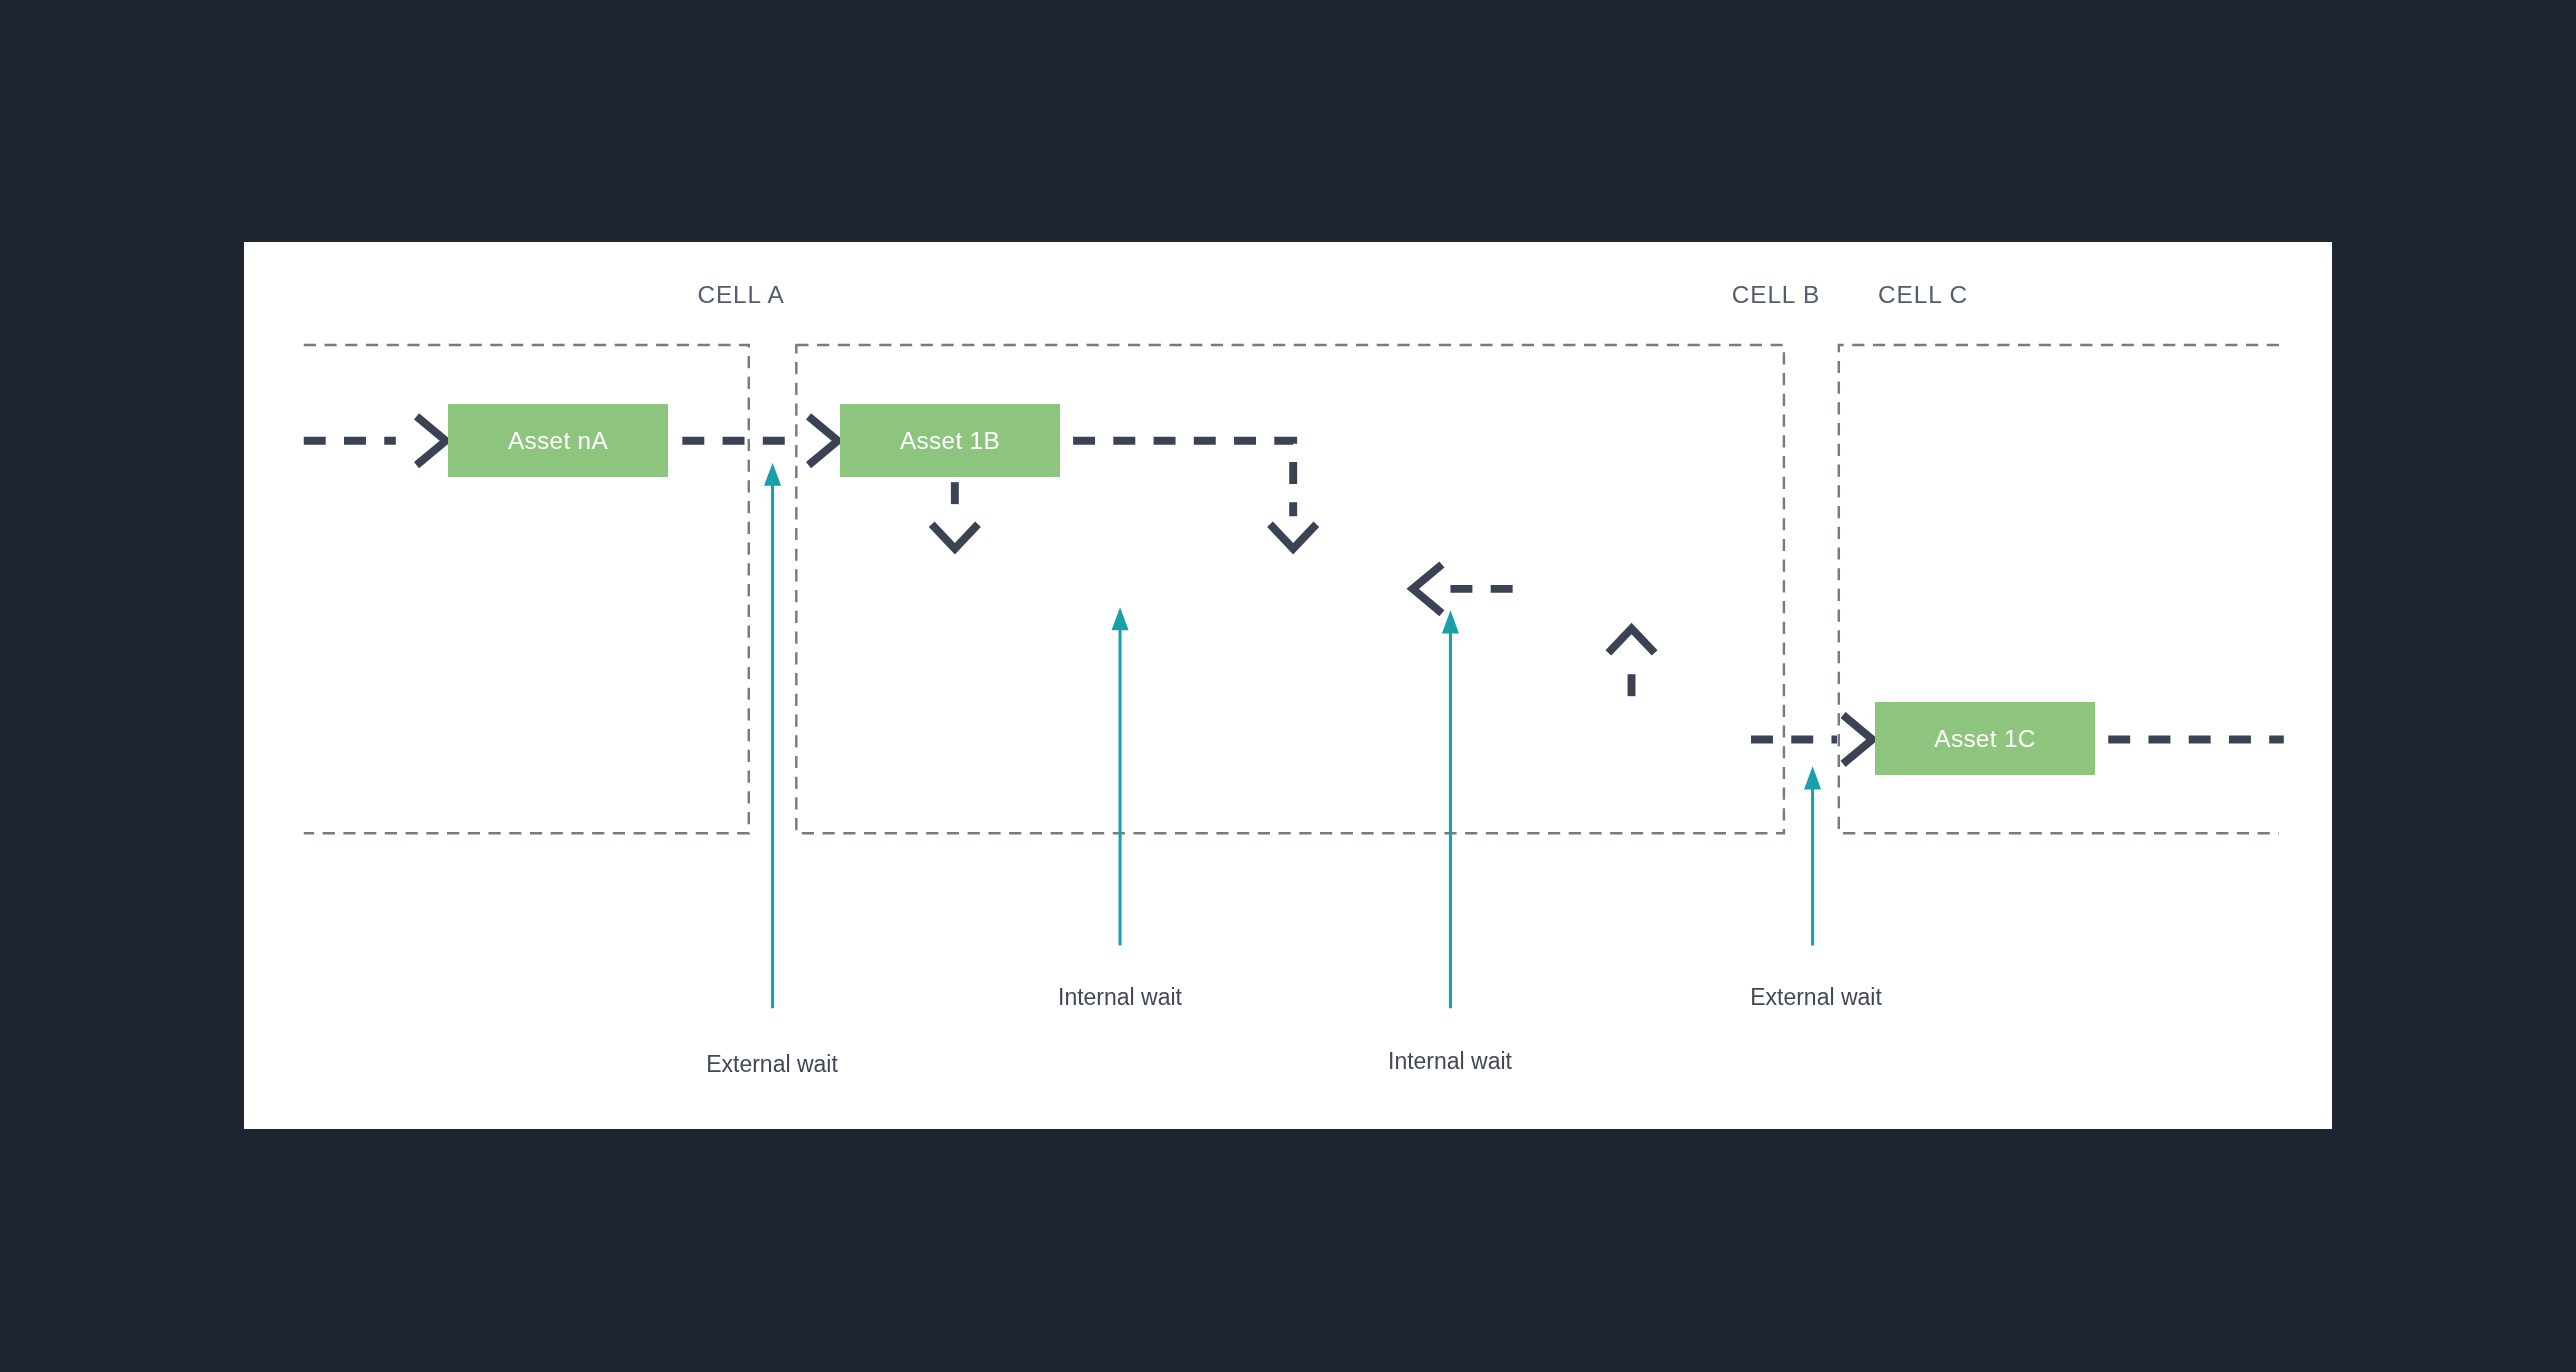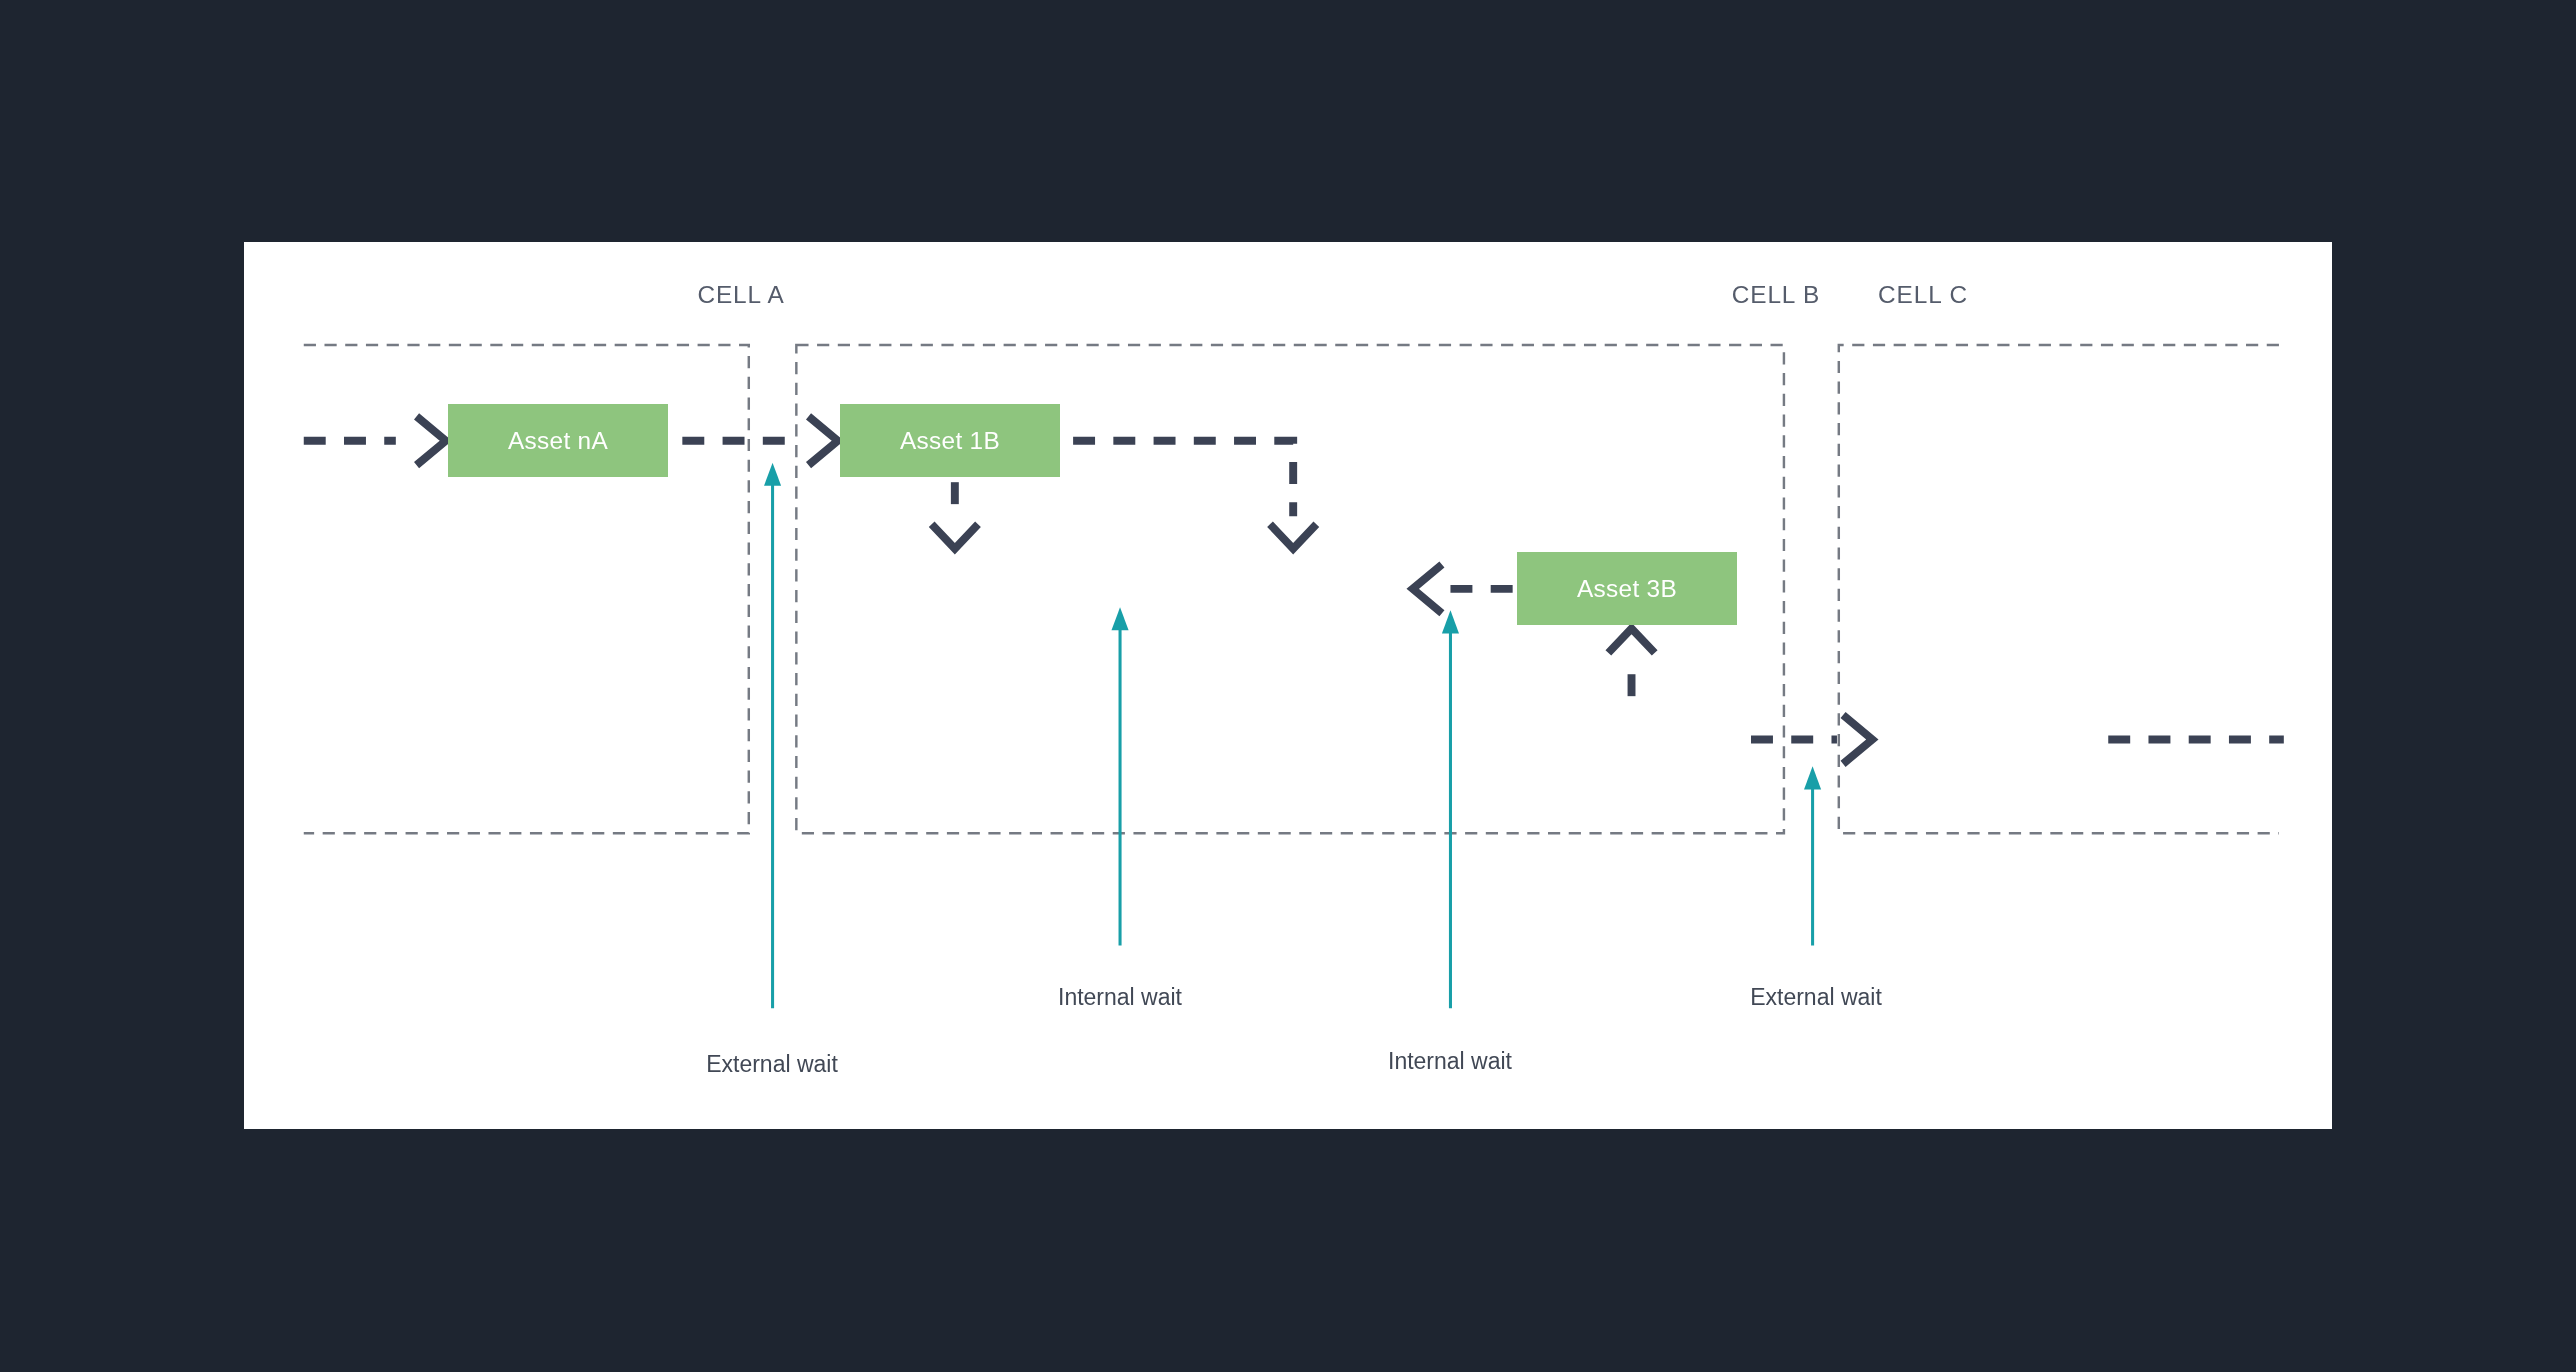--- a/index.html
+++ b/index.html
@@ -156,22 +156,22 @@
     <div class="cell-label" style="left:461px; top:41px;">CELL A</div>
     <div class="cell-label" style="left:1496px; top:41px;">CELL B</div>
     <div class="cell-label" style="left:1643px; top:41px;">CELL C</div>
 
     <div class="asset-box" style="left:204px; top:162px;">
       <span class="asset-label">Asset nA</span>
     </div>
     <div class="asset-box" style="left:596px; top:162px;">
       <span class="asset-label">Asset 1B</span>
     </div>
-    <div class="asset-box" style="left:1273px; top:310px;">
-      <span class="asset-label">Asset 3B</span>
+    <div class="asset-box" style="left:1631px; top:460px;">
+      <span class="asset-label">Asset 1C</span>
     </div>
 
     <div class="wait-label" style="left:528px; top:810px;">External wait</div>
     <div class="wait-label" style="left:876px; top:743px;">Internal wait</div>
     <div class="wait-label" style="left:1206px; top:807px;">Internal wait</div>
     <div class="wait-label" style="left:1572px; top:743px;">External wait</div>
 
   </div>
 </div>
 

